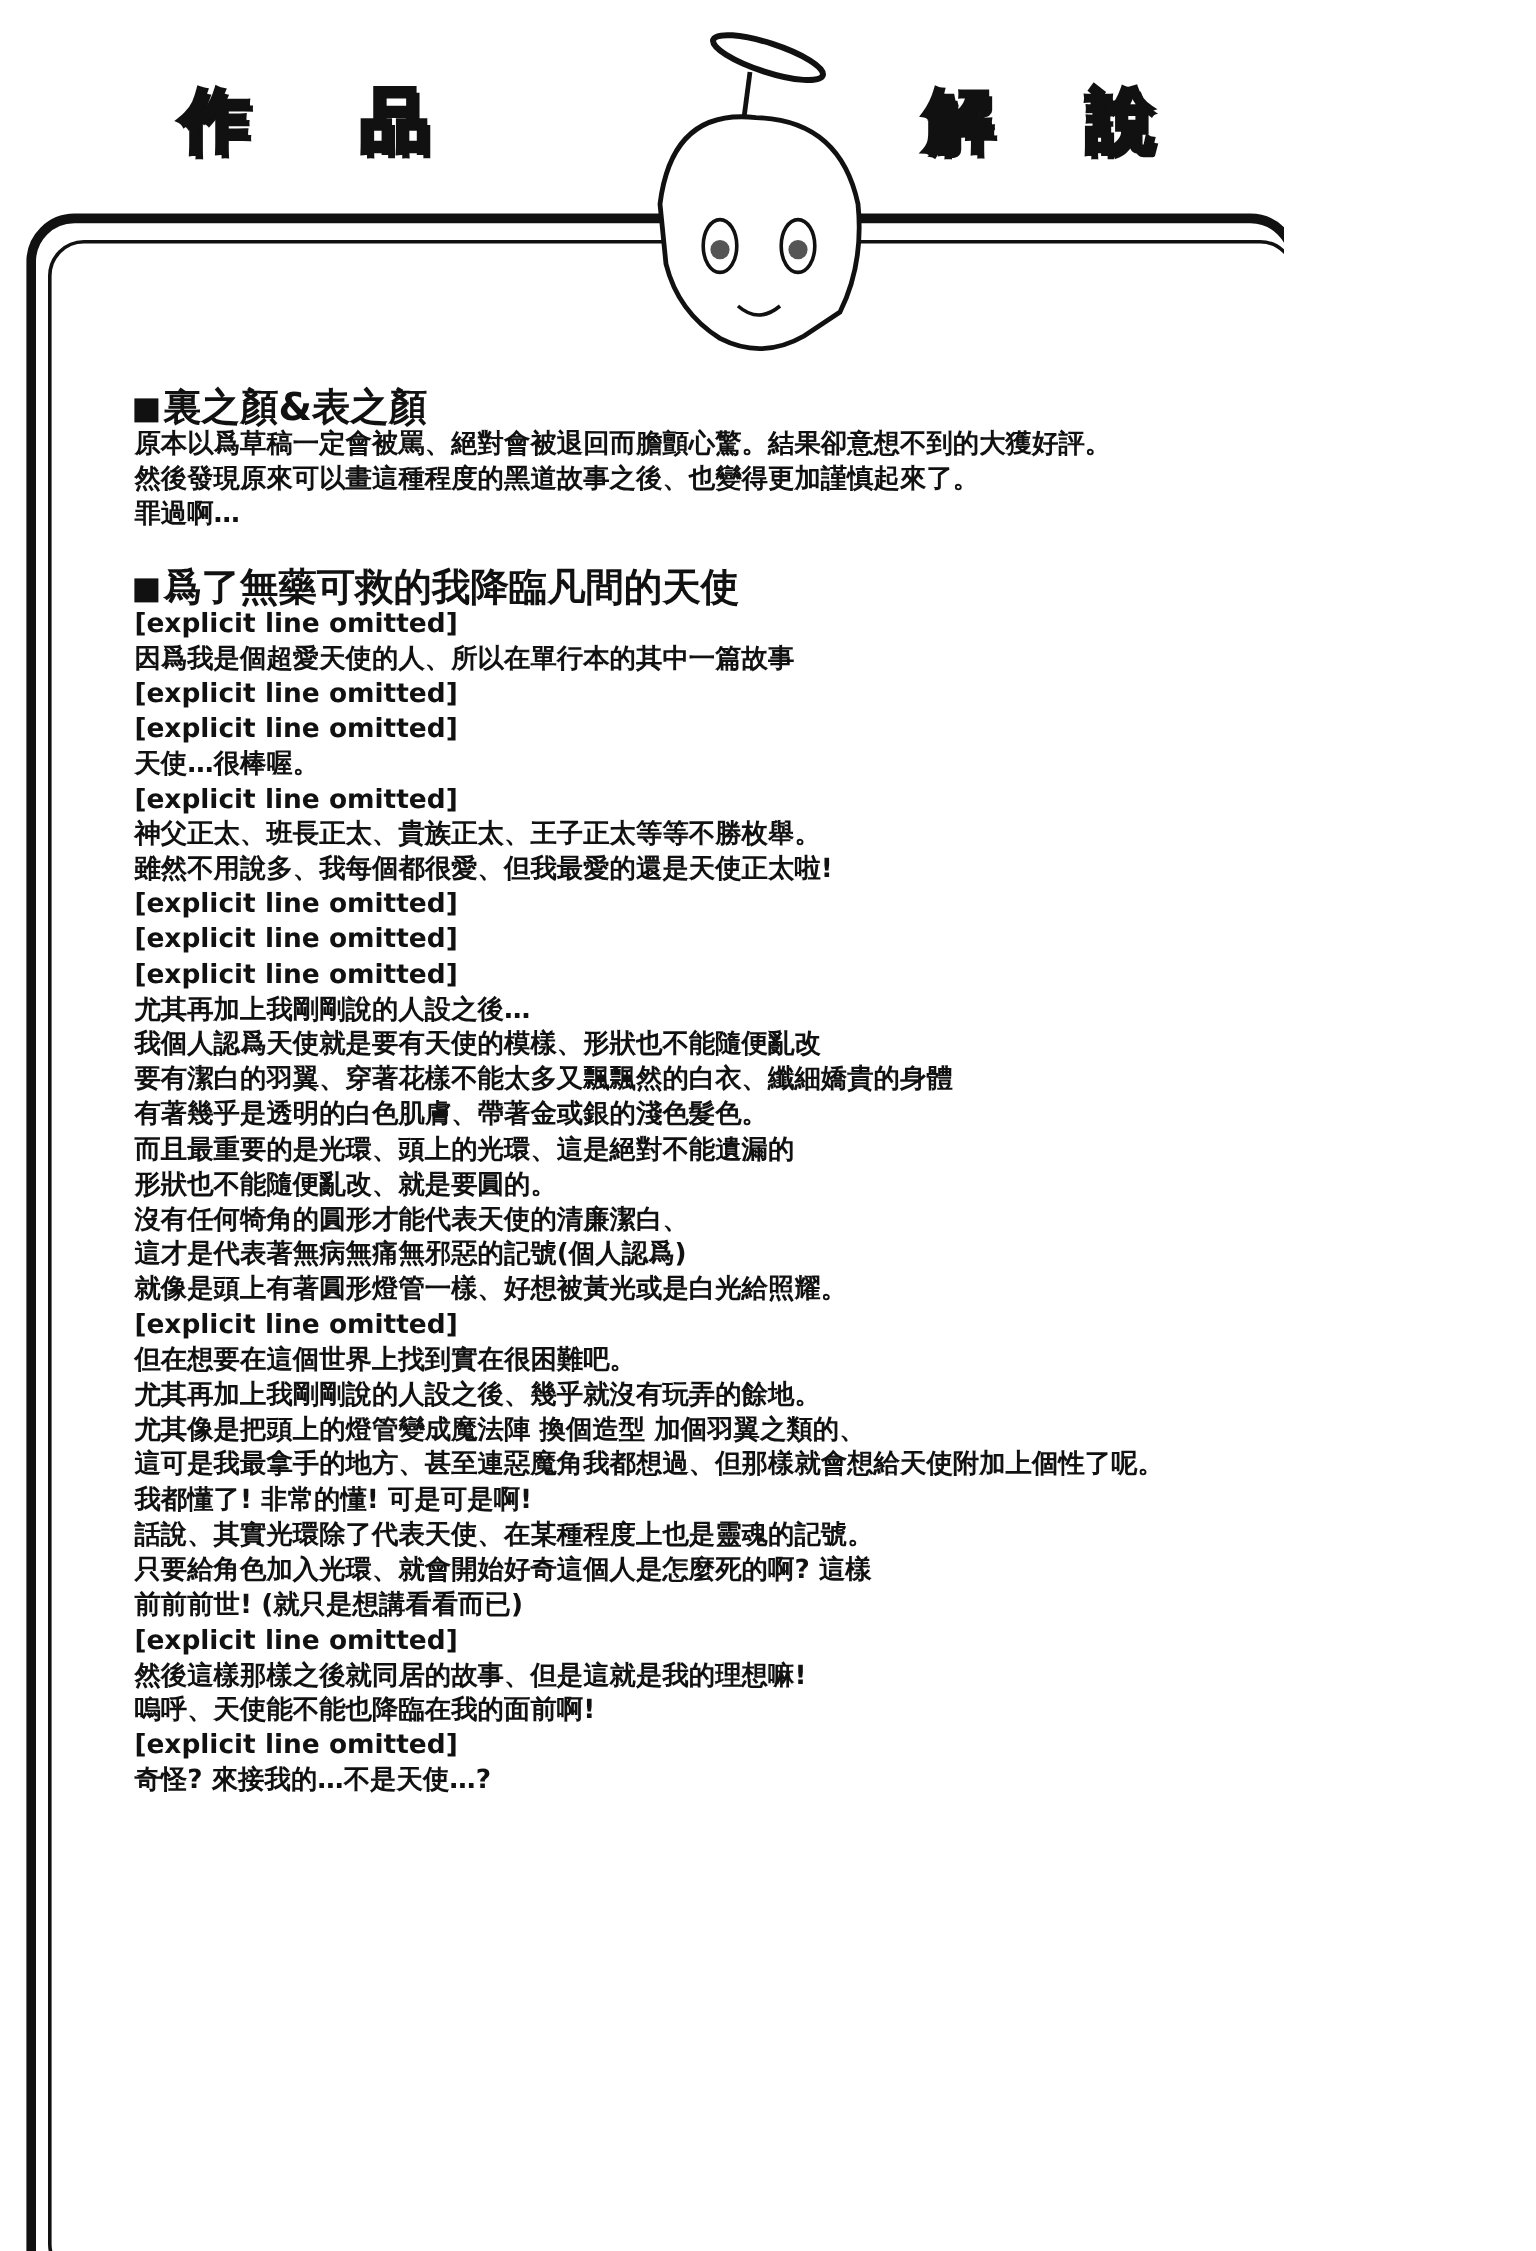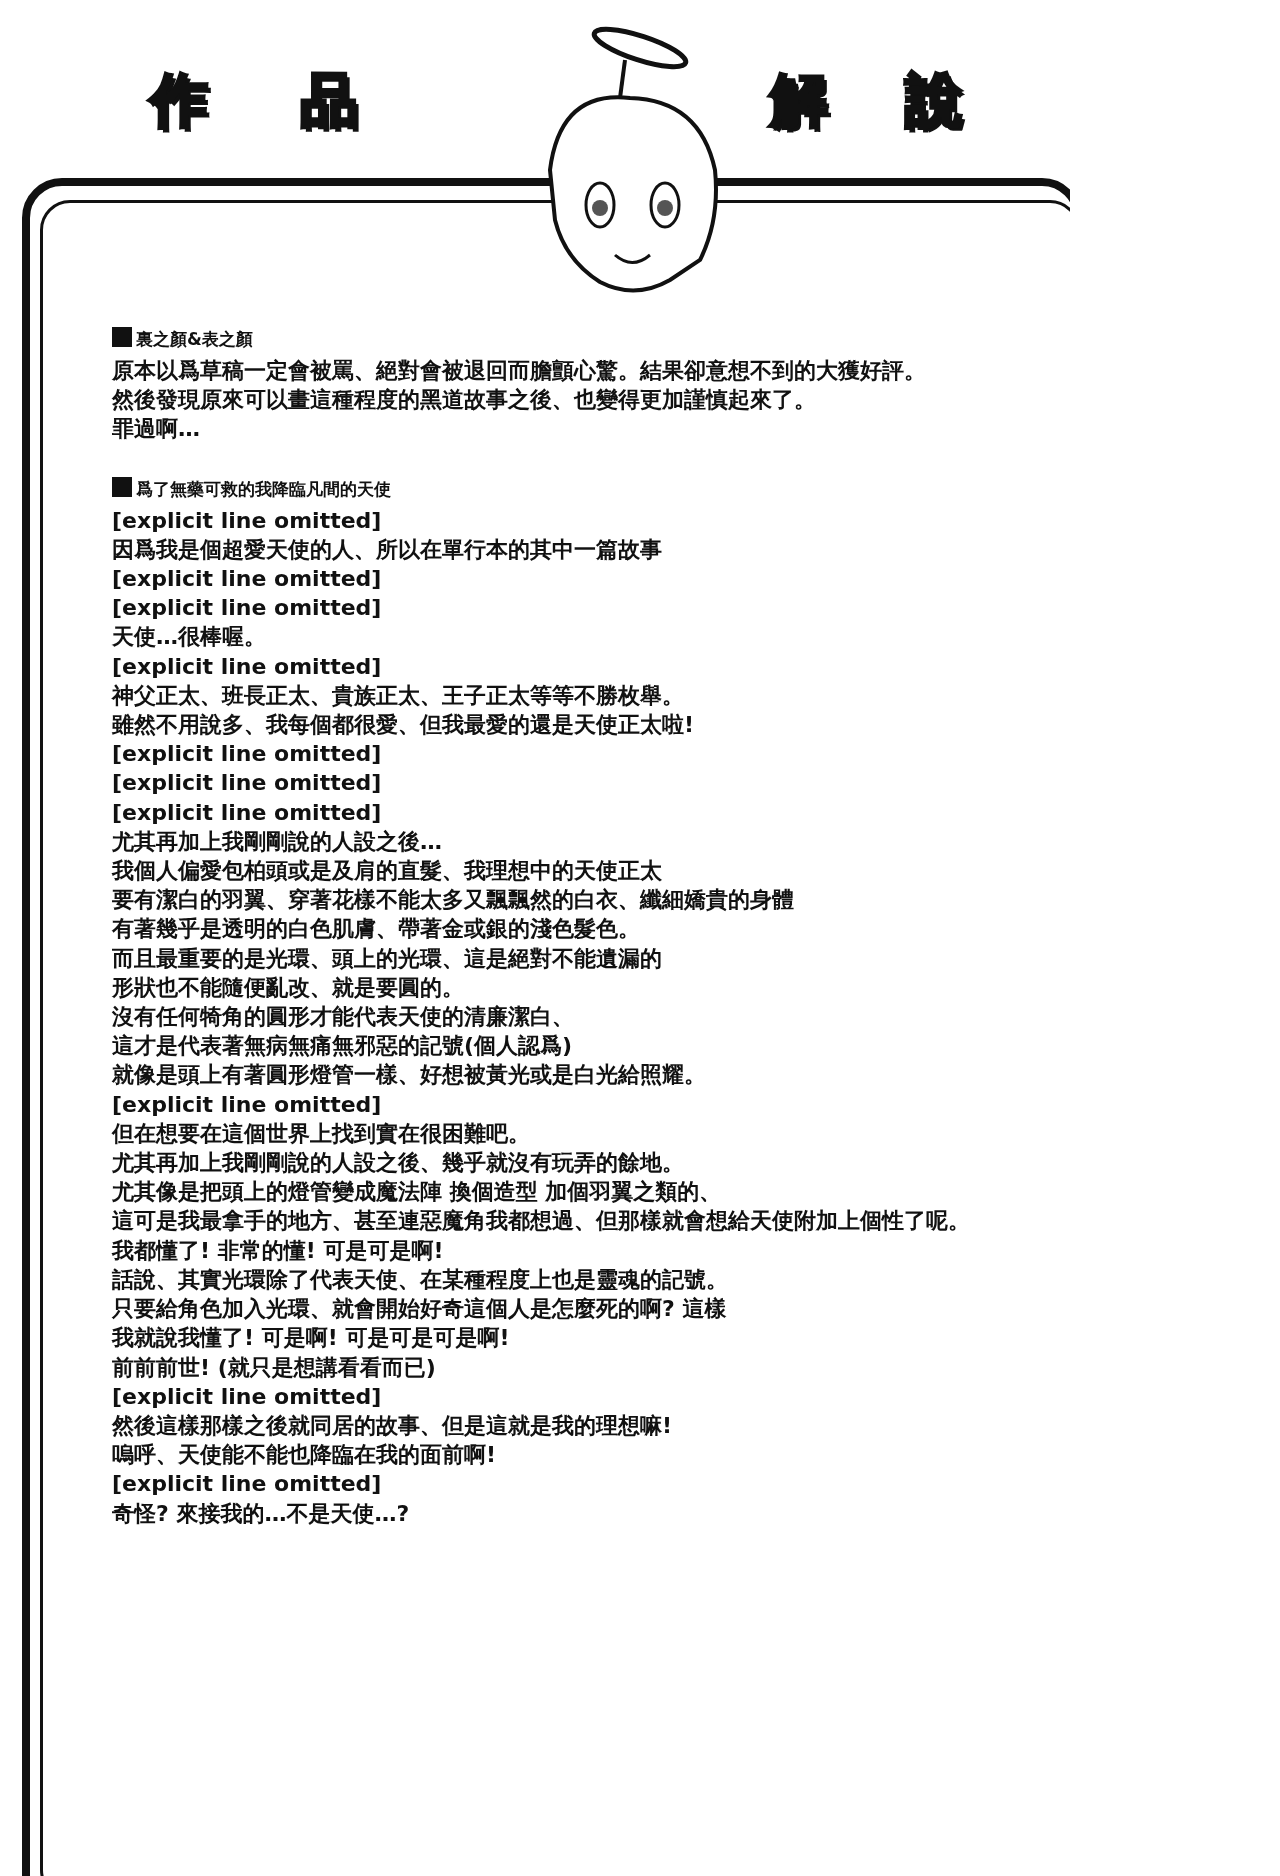--- a/index.html
+++ b/index.html
@@ -7,21 +7,21 @@
          font-family: "DejaVu Sans", sans-serif; color: #111; }
   .title-char { position: absolute; top: 62px; font-size: 58px; font-weight: bold;
                 color: #fff; -webkit-text-stroke: 3px #111;
                 text-shadow: 4px 4px 0 #111; }
   .panel-outer { position: absolute; left: 22px; top: 178px; width: 1060px; height: 1740px;
                  border: 8px solid #111; border-radius: 40px; box-sizing: border-box; }
   .panel-inner { position: absolute; left: 40px; top: 200px; width: 1040px; height: 1700px;
                  border: 3px solid #111; border-radius: 30px; box-sizing: border-box; }
   .mascot { position: absolute; left: 520px; top: 20px; width: 220px; height: 290px; }
   .content { position: absolute; left: 112px; top: 322px; width: 900px; }
-  .heading { font-size: 17px; font-weight: bold; line-height: 34px; }
+  .heading { font-size: 32px; font-weight: bold; line-height: 34px; }
   .heading .sq { display: inline-block; width: 20px; height: 20px; background: #111;
                  margin-right: 4px; vertical-align: -2px; }
   .line { font-size: 22px; font-weight: bold; line-height: 29.2px; white-space: nowrap; }
   .gap { height: 28px; }
 </style>
 </head>
 <body>
 
 <div class="title-char" style="left:150px">作</div>
 <div class="title-char" style="left:300px">品</div>
@@ -60,37 +60,36 @@
         <div class="line">[explicit line omitted]</div>
         <div class="line">[explicit line omitted]</div>
         <div class="line">天使…很棒喔。</div>
         <div class="line">[explicit line omitted]</div>
         <div class="line">神父正太、班長正太、貴族正太、王子正太等等不勝枚舉。</div>
         <div class="line">雖然不用說多、我每個都很愛、但我最愛的還是天使正太啦!</div>
         <div class="line">[explicit line omitted]</div>
         <div class="line">[explicit line omitted]</div>
         <div class="line">[explicit line omitted]</div>
         <div class="line">尤其再加上我剛剛說的人設之後…</div>
-        <div class="line">我個人偏愛包柏頭或是及肩的直髮、我理想中的天使正太</div>
+        <div class="line">我個人認爲天使就是要有天使的模樣、形狀也不能隨便亂改</div>
         <div class="line">要有潔白的羽翼、穿著花樣不能太多又飄飄然的白衣、纖細嬌貴的身體</div>
         <div class="line">有著幾乎是透明的白色肌膚、帶著金或銀的淺色髮色。</div>
         <div class="line">而且最重要的是光環、頭上的光環、這是絕對不能遺漏的</div>
         <div class="line">形狀也不能隨便亂改、就是要圓的。</div>
         <div class="line">沒有任何犄角的圓形才能代表天使的清廉潔白、</div>
         <div class="line">這才是代表著無病無痛無邪惡的記號(個人認爲)</div>
         <div class="line">就像是頭上有著圓形燈管一樣、好想被黃光或是白光給照耀。</div>
         <div class="line">[explicit line omitted]</div>
         <div class="line">但在想要在這個世界上找到實在很困難吧。</div>
         <div class="line">尤其再加上我剛剛說的人設之後、幾乎就沒有玩弄的餘地。</div>
         <div class="line">尤其像是把頭上的燈管變成魔法陣 換個造型 加個羽翼之類的、</div>
         <div class="line">這可是我最拿手的地方、甚至連惡魔角我都想過、但那樣就會想給天使附加上個性了呢。</div>
         <div class="line">我都懂了! 非常的懂! 可是可是啊!</div>
         <div class="line">話說、其實光環除了代表天使、在某種程度上也是靈魂的記號。</div>
         <div class="line">只要給角色加入光環、就會開始好奇這個人是怎麼死的啊? 這樣</div>
-        <div class="line">我就說我懂了! 可是啊! 可是可是可是啊!</div>
         <div class="line">前前前世! (就只是想講看看而已)</div>
         <div class="line">[explicit line omitted]</div>
         <div class="line">然後這樣那樣之後就同居的故事、但是這就是我的理想嘛!</div>
         <div class="line">嗚呼、天使能不能也降臨在我的面前啊!</div>
         <div class="line">[explicit line omitted]</div>
         <div class="line">奇怪? 來接我的…不是天使…?</div>
       </div>
   </div>
 </div>
 

